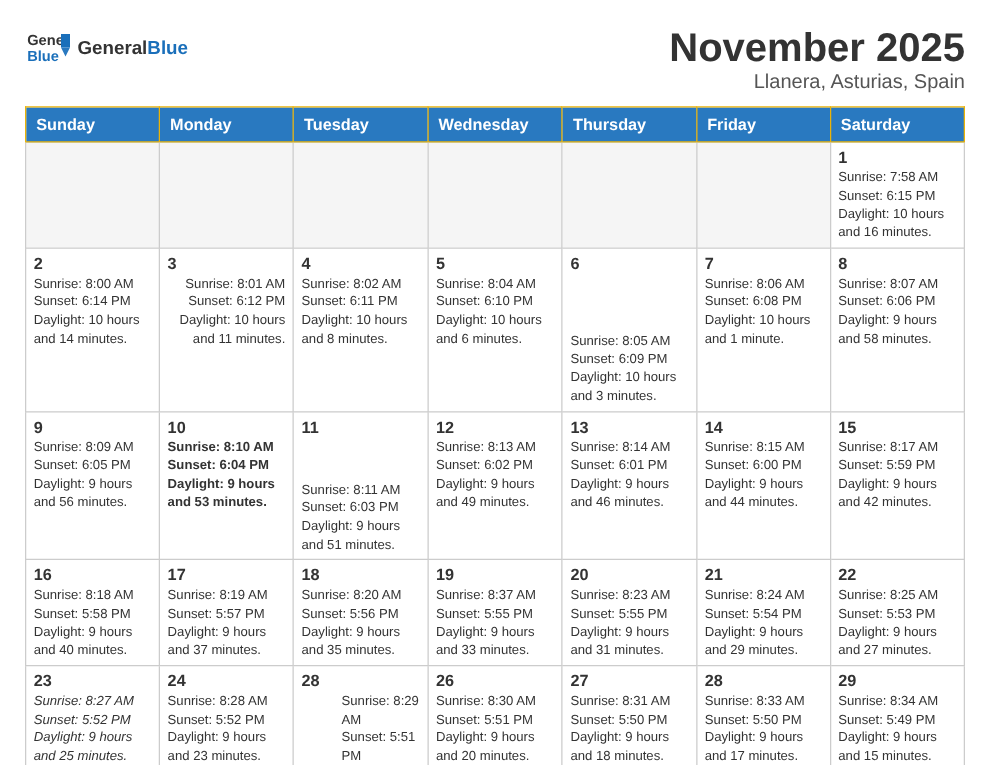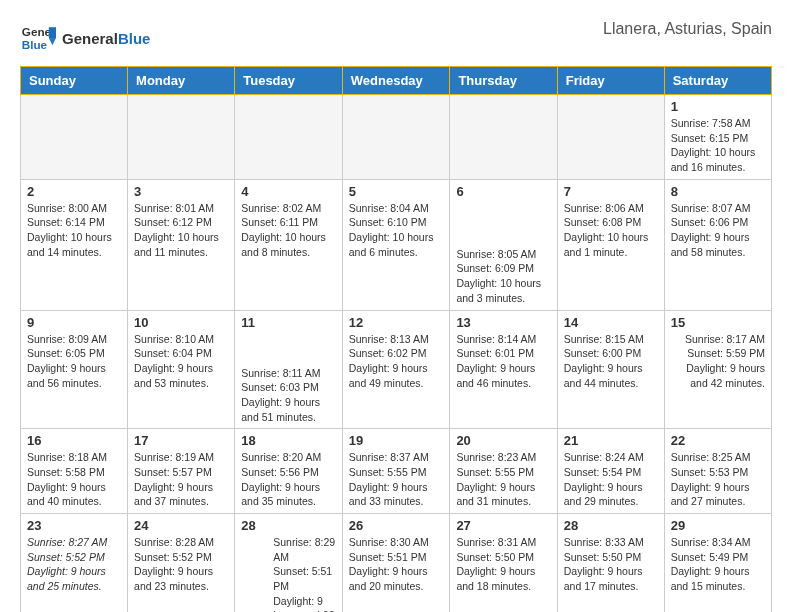--- a/index.html
+++ b/index.html
@@ -91,20 +91,21 @@
       <polygon points="32,8 40,8 40,20 32,20" fill="#1a6fba"></polygon>
       <polygon points="32,20 40,20 36,28" fill="#2979c0"></polygon>
     </svg>
     <div>
       <div style="font-size:15px; font-weight:bold; color:#333;">
         <span style="color:#333;">General</span><span style="color:#1a6fba;">Blue</span>
       </div>
     </div>
   </div>
   <div class="title-block">
+    <div class="month-title">November 2025</div>
     <div class="location">Llanera, Asturias, Spain</div>
   </div>
 </div>
 
 <table class="calendar">
   <thead>
     <tr>
     <th>Sunday</th>
         <th>Monday</th>
         <th>Tuesday</th>
@@ -131,21 +132,21 @@
       </tr>
       <tr>
         <td>
           <span class="day-number">2</span>
           <div class="day-info" style="white-space: pre-line;">Sunrise: 8:00 AM
 Sunset: 6:14 PM
 Daylight: 10 hours and 14 minutes.</div>
         </td>
         <td>
           <span class="day-number">3</span>
-          <div class="day-info" style="white-space: pre-line;">Sunrise: 8:01 AM
+          <div class="day-info" style="white-space: pre-line; text-align: right;">Sunrise: 8:01 AM
 Sunset: 6:12 PM
 Daylight: 10 hours and 11 minutes.</div>
         </td>
         <td>
           <span class="day-number">4</span>
           <div class="day-info" style="white-space: pre-line;">Sunrise: 8:02 AM
 Sunset: 6:11 PM
 Daylight: 10 hours and 8 minutes.</div>
         </td>
         <td>
@@ -175,21 +176,21 @@
       </tr>
       <tr>
         <td>
           <span class="day-number">9</span>
           <div class="day-info" style="white-space: pre-line;">Sunrise: 8:09 AM
 Sunset: 6:05 PM
 Daylight: 9 hours and 56 minutes.</div>
         </td>
         <td>
           <span class="day-number">10</span>
-          <div class="day-info" style="white-space: pre-line;">Sunrise: 8:10 AM
+          <div class="day-info" style="white-space: pre-line; font-weight: bold;">Sunrise: 8:10 AM
 Sunset: 6:04 PM
 Daylight: 9 hours and 53 minutes.</div>
         </td>
         <td>
           <span class="day-number">11</span>
           <div class="day-info" style="white-space: pre-line; margin-top: 36px;">Sunrise: 8:11 AM
 Sunset: 6:03 PM
 Daylight: 9 hours and 51 minutes.</div>
         </td>
         <td>
@@ -205,21 +206,21 @@
 Daylight: 9 hours and 46 minutes.</div>
         </td>
         <td>
           <span class="day-number">14</span>
           <div class="day-info" style="white-space: pre-line;">Sunrise: 8:15 AM
 Sunset: 6:00 PM
 Daylight: 9 hours and 44 minutes.</div>
         </td>
         <td>
           <span class="day-number">15</span>
-          <div class="day-info" style="white-space: pre-line; text-align: right;">Sunrise: 8:17 AM
+          <div class="day-info" style="white-space: pre-line;">Sunrise: 8:17 AM
 Sunset: 5:59 PM
 Daylight: 9 hours and 42 minutes.</div>
         </td>
       </tr>
       <tr>
         <td>
           <span class="day-number">16</span>
           <div class="day-info" style="white-space: pre-line;">Sunrise: 8:18 AM
 Sunset: 5:58 PM
 Daylight: 9 hours and 40 minutes.</div>

